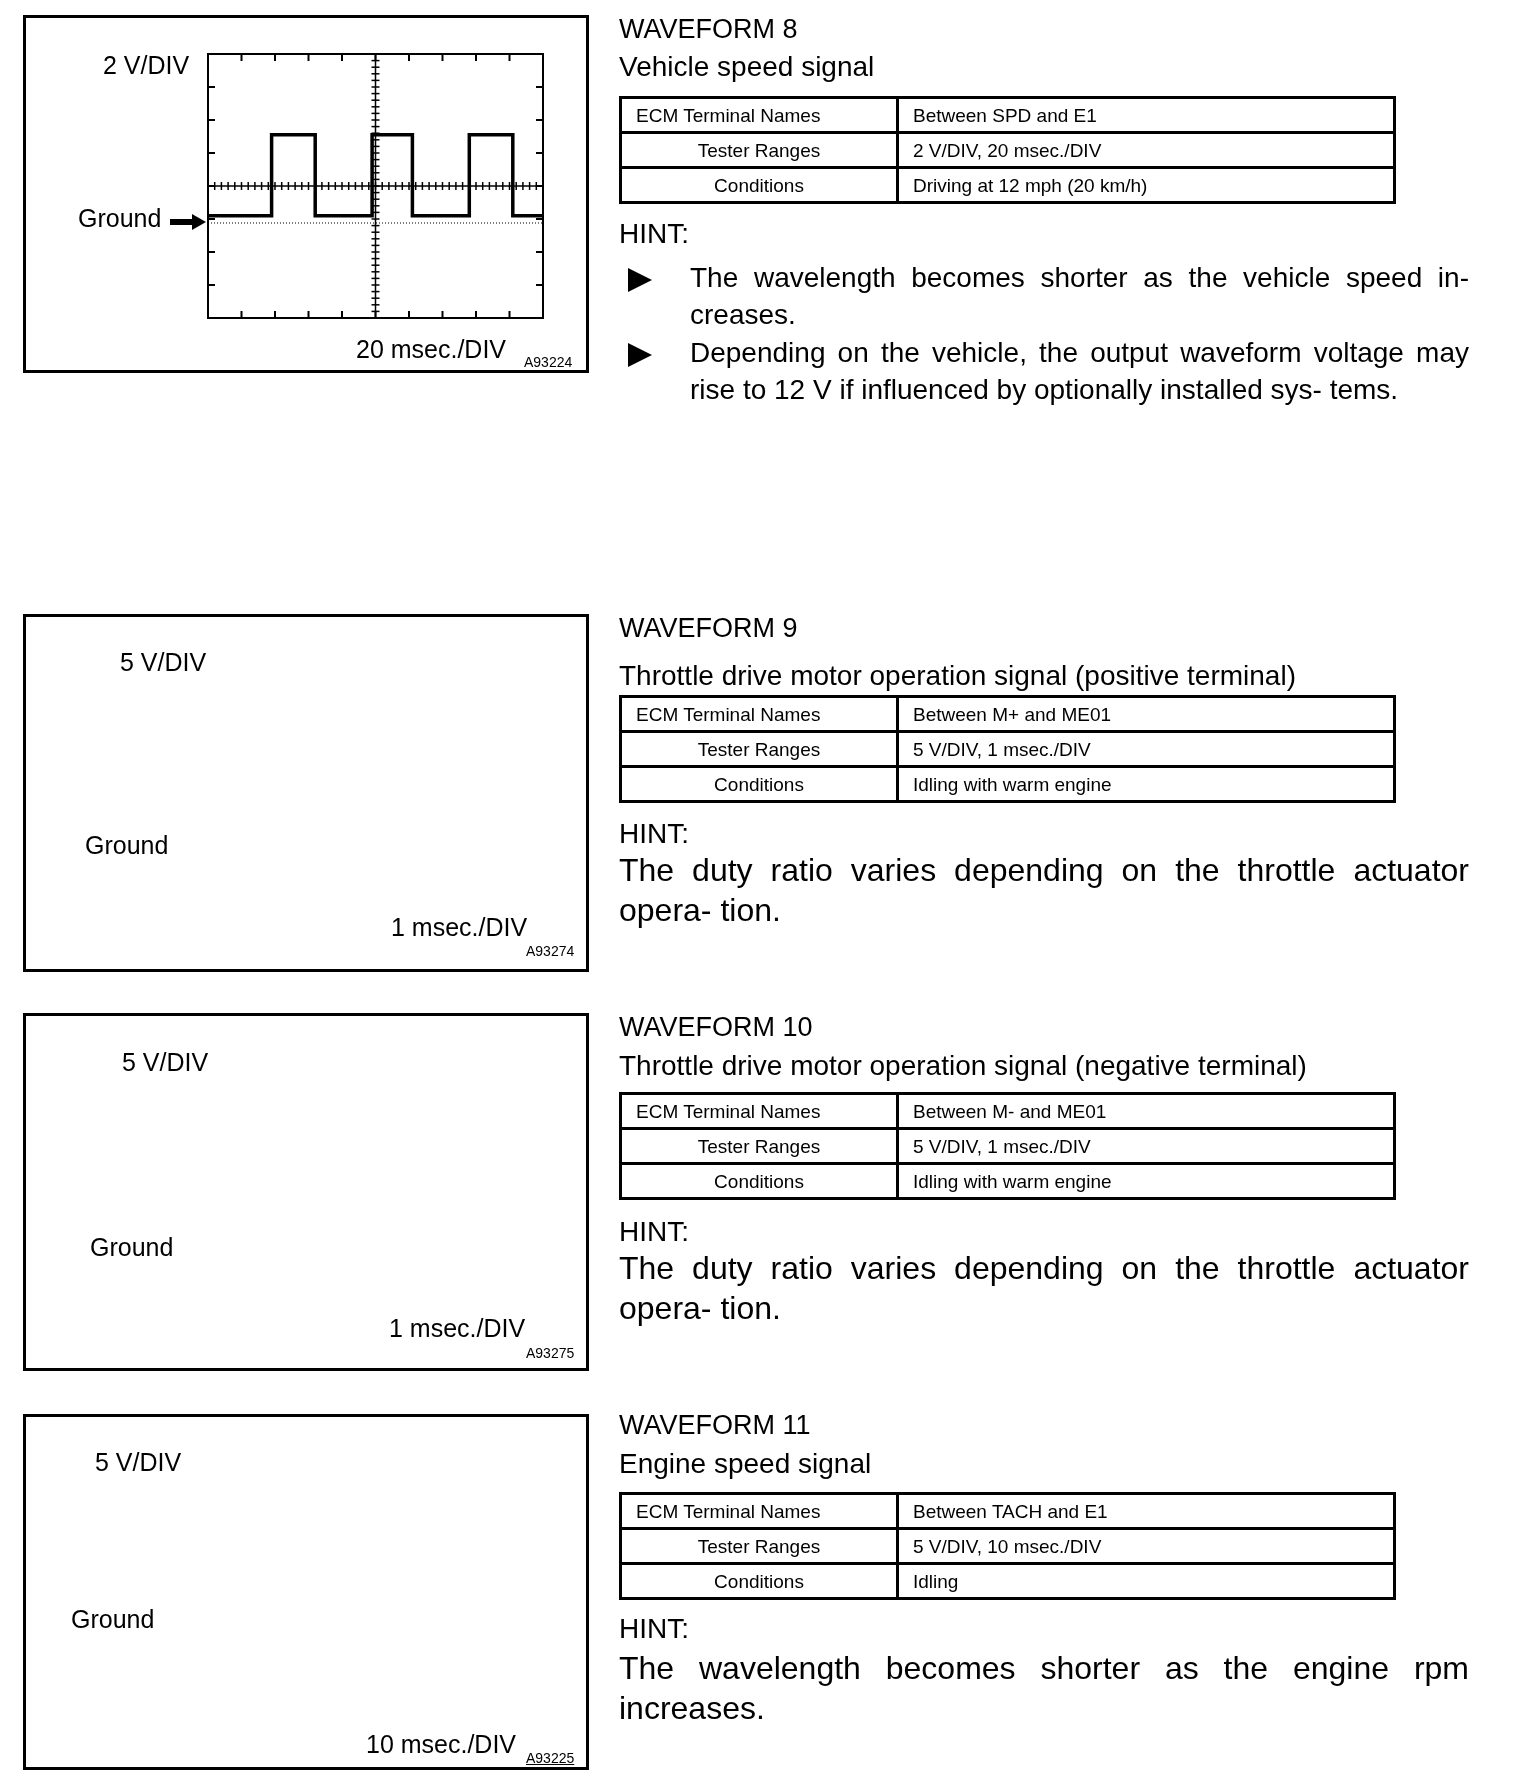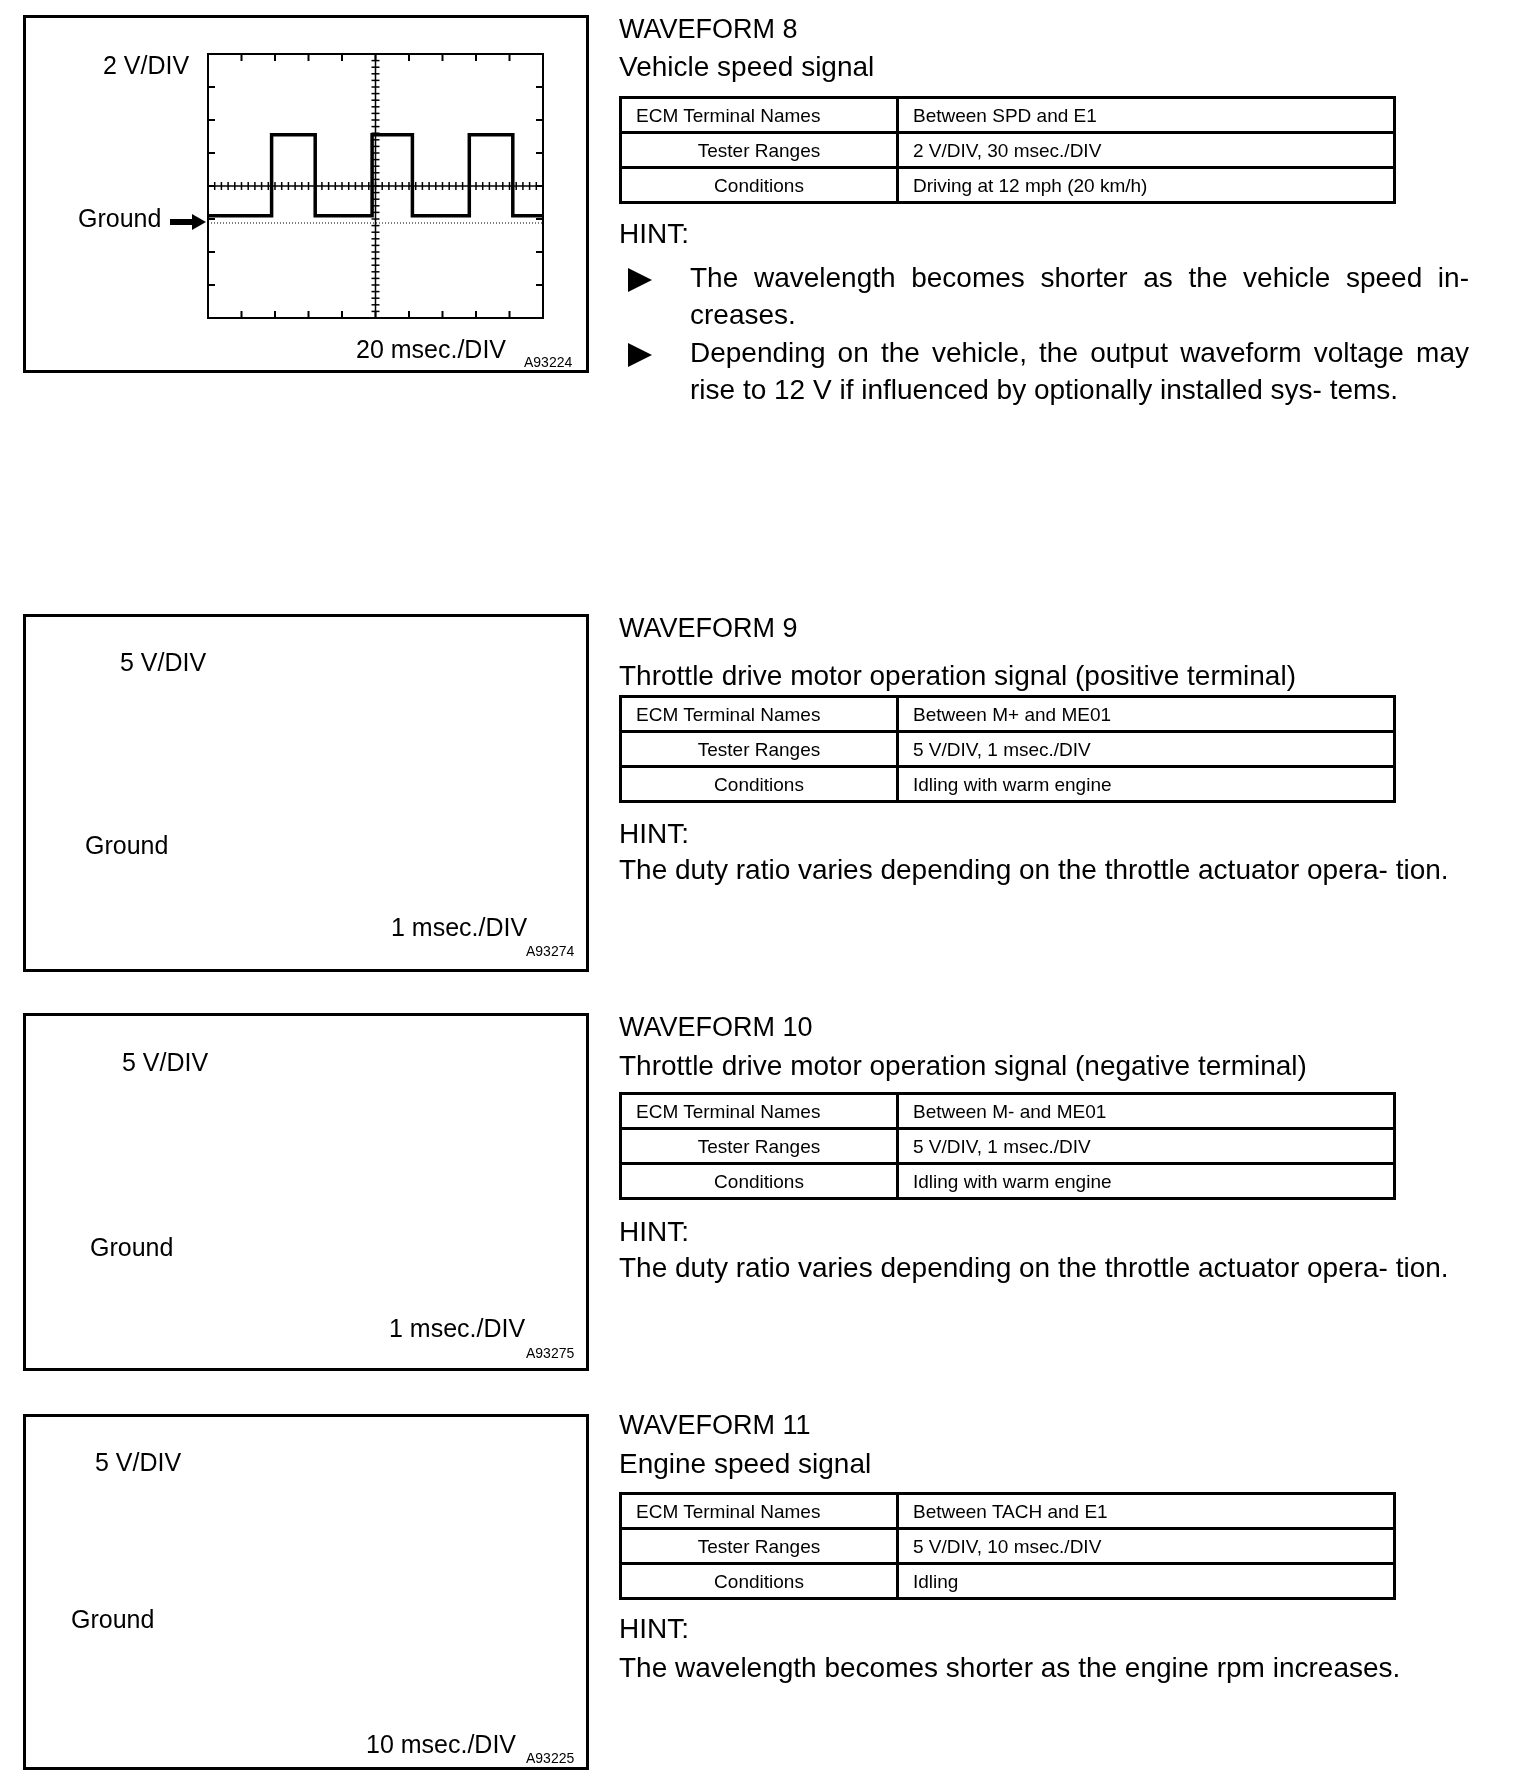--- a/index.html
+++ b/index.html
@@ -10,21 +10,21 @@
   .lbl { position:absolute; font-size:25px; white-space:nowrap; line-height:1; }
   .code { position:absolute; font-size:14px; white-space:nowrap; line-height:1; }
   .sec { position:absolute; left:619px; width:850px; }
   .title { position:absolute; left:0; font-weight:normal; font-size:27px; line-height:1; white-space:nowrap; }
   .subtitle { position:absolute; left:0; font-size:28px; line-height:1; white-space:nowrap; }
   table.spec { position:absolute; left:0; width:777px; border-collapse:collapse; font-size:19px; }
   table.spec td { border:3px solid #000; height:32px; padding:0 14px; line-height:1; }
   table.spec td.k { width:246px; text-align:center; }
   table.spec td.k.first { text-align:left; }
   .hint { position:absolute; left:0; font-size:28px; line-height:1; white-space:nowrap; }
-  .para { position:absolute; left:0; width:850px; font-size:28px; line-height:40px; text-align:justify; }
+  .para { position:absolute; left:0; width:850px; font-size:32px; line-height:40px; text-align:justify; }
   .bullet { position:absolute; left:0; width:850px; }
   .bullet .tri { position:absolute; left:9px; top:9px; width:0; height:0;
                  border-top:12px solid transparent; border-bottom:12px solid transparent; border-left:24px solid #000; }
   .bullet .btxt { position:absolute; left:71px; width:779px; font-size:28px; line-height:37px; text-align:justify; }
 </style>
 </head>
 <body>
 
 <div class="panel" style="top:15px;height:358px;">
   <span class="lbl" style="left:77px;top:35px;">2 V/DIV</span>
@@ -561,21 +561,21 @@
   <div class="title" style="top:16px;">WAVEFORM 8</div>
   <div class="subtitle" style="top:53px;">Vehicle speed signal</div>
   <table class="spec" style="top:96px;">
     <tbody>
         <tr>
           <td class="k first">ECM Terminal Names</td>
           <td>Between SPD and E1</td>
         </tr>
     <tr>
           <td class="k">Tester Ranges</td>
-          <td>2 V/DIV, 30 msec./DIV</td>
+          <td>2 V/DIV, 20 msec./DIV</td>
         </tr>
     <tr>
           <td class="k">Conditions</td>
           <td>Driving at 12 mph (20 km/h)</td>
         </tr>
   </tbody>
     </table>
   <div class="hint" style="top:220px;">HINT:</div>
   <div class="bullet" style="top:259px;">
     <span class="tri"></span>
@@ -644,21 +644,21 @@
   </tbody>
     </table>
   <div class="hint" style="top:218px;">HINT:</div>
   <div class="para" style="top:248px;">The duty ratio varies depending on the throttle actuator opera- tion.</div>
 </div>
 
 <div class="panel" style="top:1414px;height:356px;">
   <span class="lbl" style="left:69px;top:33px;">5 V/DIV</span>
   <span class="lbl" style="left:45px;top:190px;">Ground</span>
   <span class="lbl" style="left:340px;top:315px;">10 msec./DIV</span>
-  <span class="code" style="left:500px;top:334px;">A93225</span>
+  <span class="code" style="left:500px;top:334px;text-decoration:underline;">A93225</span>
 </div>
 
 <div class="sec" style="top:1400px;">
   <div class="title" style="top:12px;">WAVEFORM 11</div>
   <div class="subtitle" style="top:50px;">Engine speed signal</div>
   <table class="spec" style="top:92px;">
     <tbody>
         <tr>
           <td class="k first">ECM Terminal Names</td>
           <td>Between TACH and E1</td>

